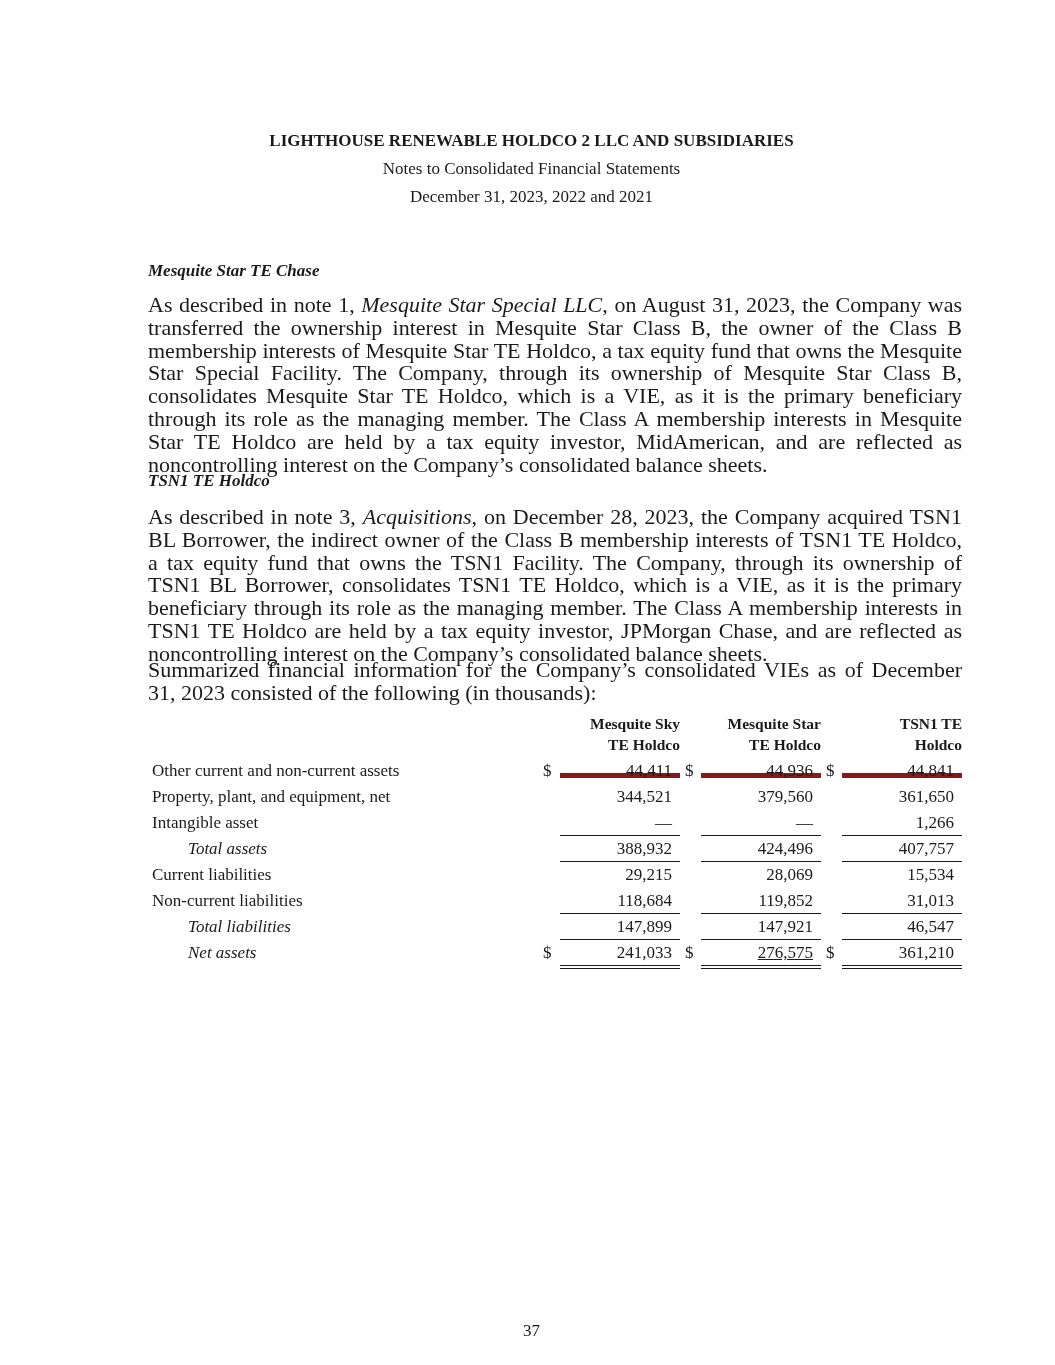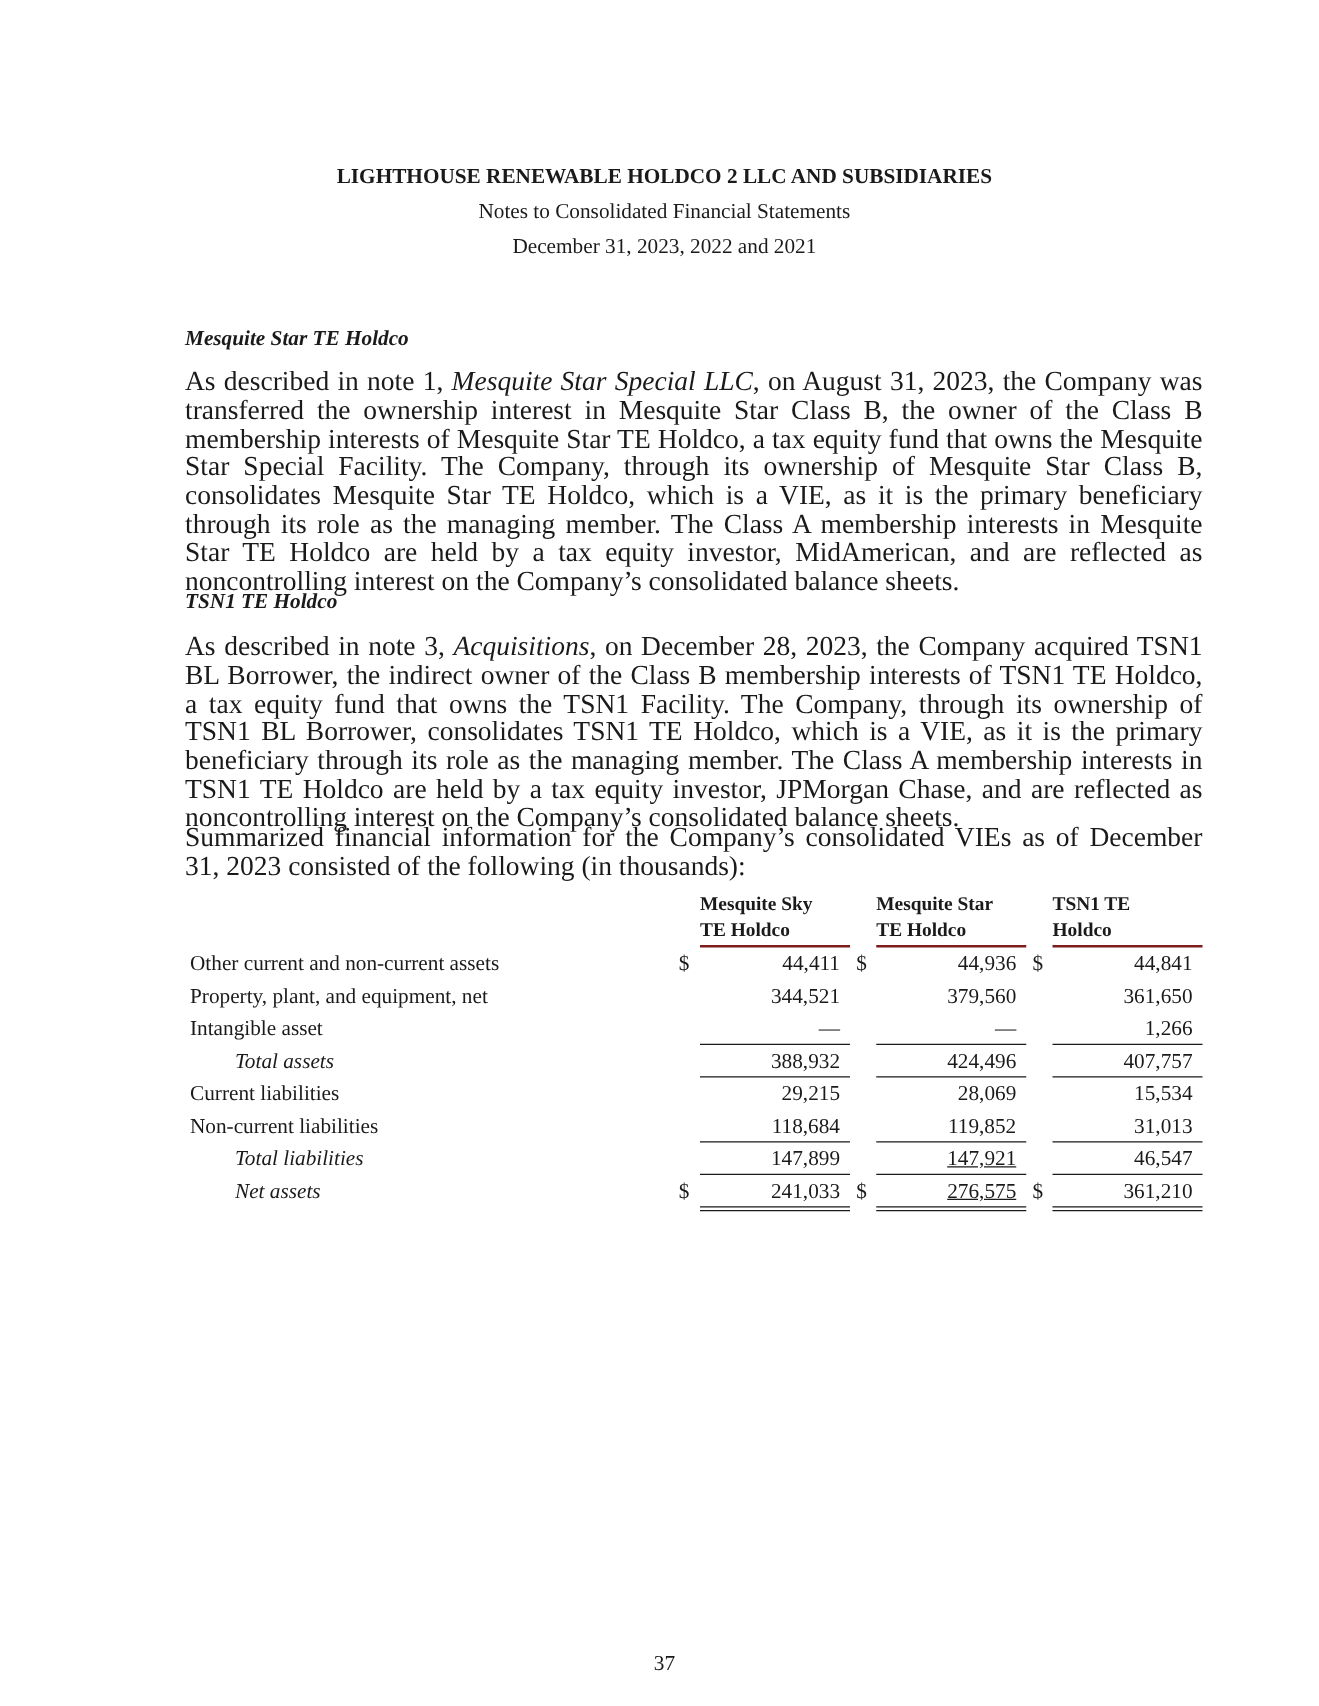--- a/index.html
+++ b/index.html
@@ -17,42 +17,42 @@
     position: absolute; left: 148px; font-size: 17px; font-weight: bold; font-style: italic;
   }
   .para {
     position: absolute; left: 148px; width: 814px; font-size: 22px; line-height: 22.8px;
     text-align: justify; text-align-last: left;
   }
   .para i { font-style: italic; }
 
   .table { position: absolute; left: 148px; top: 714px; width: 820px; font-size: 17px; }
   .colhead {
-    position: absolute; top: 0; width: 120px; text-align: left; font-weight: bold;
-    font-size: 15.5px; line-height: 20.5px; border-bottom: 2px solid #7f1d1d; padding-bottom: 1px;
+    position: absolute; top: 0; width: 120px; text-align: right; font-weight: bold;
+    font-size: 15.5px; line-height: 20.5px; border-bottom: 5px solid #7f1d1d; padding-bottom: 18px;
   }
   .row { position: absolute; left: 0; height: 26px; width: 820px; }
   .row .label { position: absolute; left: 4px; top: 3px; white-space: nowrap; }
   .row .label.indent { left: 40px; font-style: italic; }
   .cell { position: absolute; top: 3px; width: 120px; text-align: right; }
   .cell span { padding-right: 8px; }
   .dollar { position: absolute; top: 3px; }
   .ul-single { border-bottom: 1.5px solid #1a1a1a; }
   .ul-double { border-bottom: 4px double #1a1a1a; }
 
   .pagenum { position: absolute; top: 1321px; left: 0; width: 1063px; text-align: center; font-size: 17px; }
 </style>
 </head>
 <body>
 
 <div class="hdr company">LIGHTHOUSE RENEWABLE HOLDCO 2 LLC AND SUBSIDIARIES</div>
 <div class="hdr sub1">Notes to Consolidated Financial Statements</div>
 <div class="hdr sub2">December 31, 2023, 2022 and 2021</div>
 
-<div class="section-title" style="top:261px">Mesquite Star TE Holdco</div>
+<div class="section-title" style="top:261px">Mesquite Star TE Chase</div>
 <div class="para" style="top:294px"><span>As described in note 1, </span><i>Mesquite Star Special LLC</i><span>, on August 31, 2023, the Company was transferred the ownership interest in Mesquite Star Class B, the owner of the Class B membership interests of Mesquite Star TE Holdco, a tax equity fund that owns the Mesquite Star Special Facility. The Company, through its ownership of Mesquite Star Class B, consolidates Mesquite Star TE Holdco, which is a VIE, as it is the primary beneficiary through its role as the managing member. The Class A membership interests in Mesquite Star TE Holdco are held by a tax equity investor, MidAmerican, and are reflected as noncontrolling interest on the Company’s consolidated balance sheets.</span></div>
 
 <div class="section-title" style="top:471px">TSN1 TE Holdco</div>
 <div class="para" style="top:506px"><span>As described in note 3, </span><i>Acquisitions</i><span>, on December 28, 2023, the Company acquired TSN1 BL Borrower, the indirect owner of the Class B membership interests of TSN1 TE Holdco, a tax equity fund that owns the TSN1 Facility. The Company, through its ownership of TSN1 BL Borrower, consolidates TSN1 TE Holdco, which is a VIE, as it is the primary beneficiary through its role as the managing member. The Class A membership interests in TSN1 TE Holdco are held by a tax equity investor, JPMorgan Chase, and are reflected as noncontrolling interest on the Company’s consolidated balance sheets.</span></div>
 
 <div class="para" style="top:659px; text-align-last:left;">Summarized financial information for the Company’s consolidated VIEs as of December 31, 2023 consisted of the following (in thousands):</div>
 
 <div class="table">
   <div class="colhead" style="left:412px">
       <div>Mesquite Sky</div>
@@ -108,21 +108,21 @@
   <div class="row" style="top:174px">
     <div class="label">Non-current liabilities</div>
     <div class="cell ul-single" style="left:412px; height:22px;"><span>118,684</span></div>
     <div class="cell ul-single" style="left:553px; height:22px;"><span>119,852</span></div>
     <div class="cell ul-single" style="left:694px; height:22px;"><span>31,013</span></div>
   </div>
 
   <div class="row" style="top:200px">
     <div class="label indent">Total liabilities</div>
     <div class="cell ul-single" style="left:412px; height:22px;"><span>147,899</span></div>
-    <div class="cell ul-single" style="left:553px; height:22px;text-decoration:underline;"><span>147,921</span></div>
+    <div class="cell ul-single" style="left:553px; height:22px;"><span>147,921</span></div>
     <div class="cell ul-single" style="left:694px; height:22px;"><span>46,547</span></div>
   </div>
 
   <div class="row" style="top:226px">
     <div class="label indent">Net assets</div>
     <div class="dollar" style="left:395px">$</div>
     <div class="cell ul-double" style="left:412px; height:22px;"><span>241,033</span></div>
     <div class="dollar" style="left:537px">$</div>
     <div class="cell ul-double" style="left:553px; height:22px;text-decoration:underline;"><span>276,575</span></div>
     <div class="dollar" style="left:678px">$</div>

